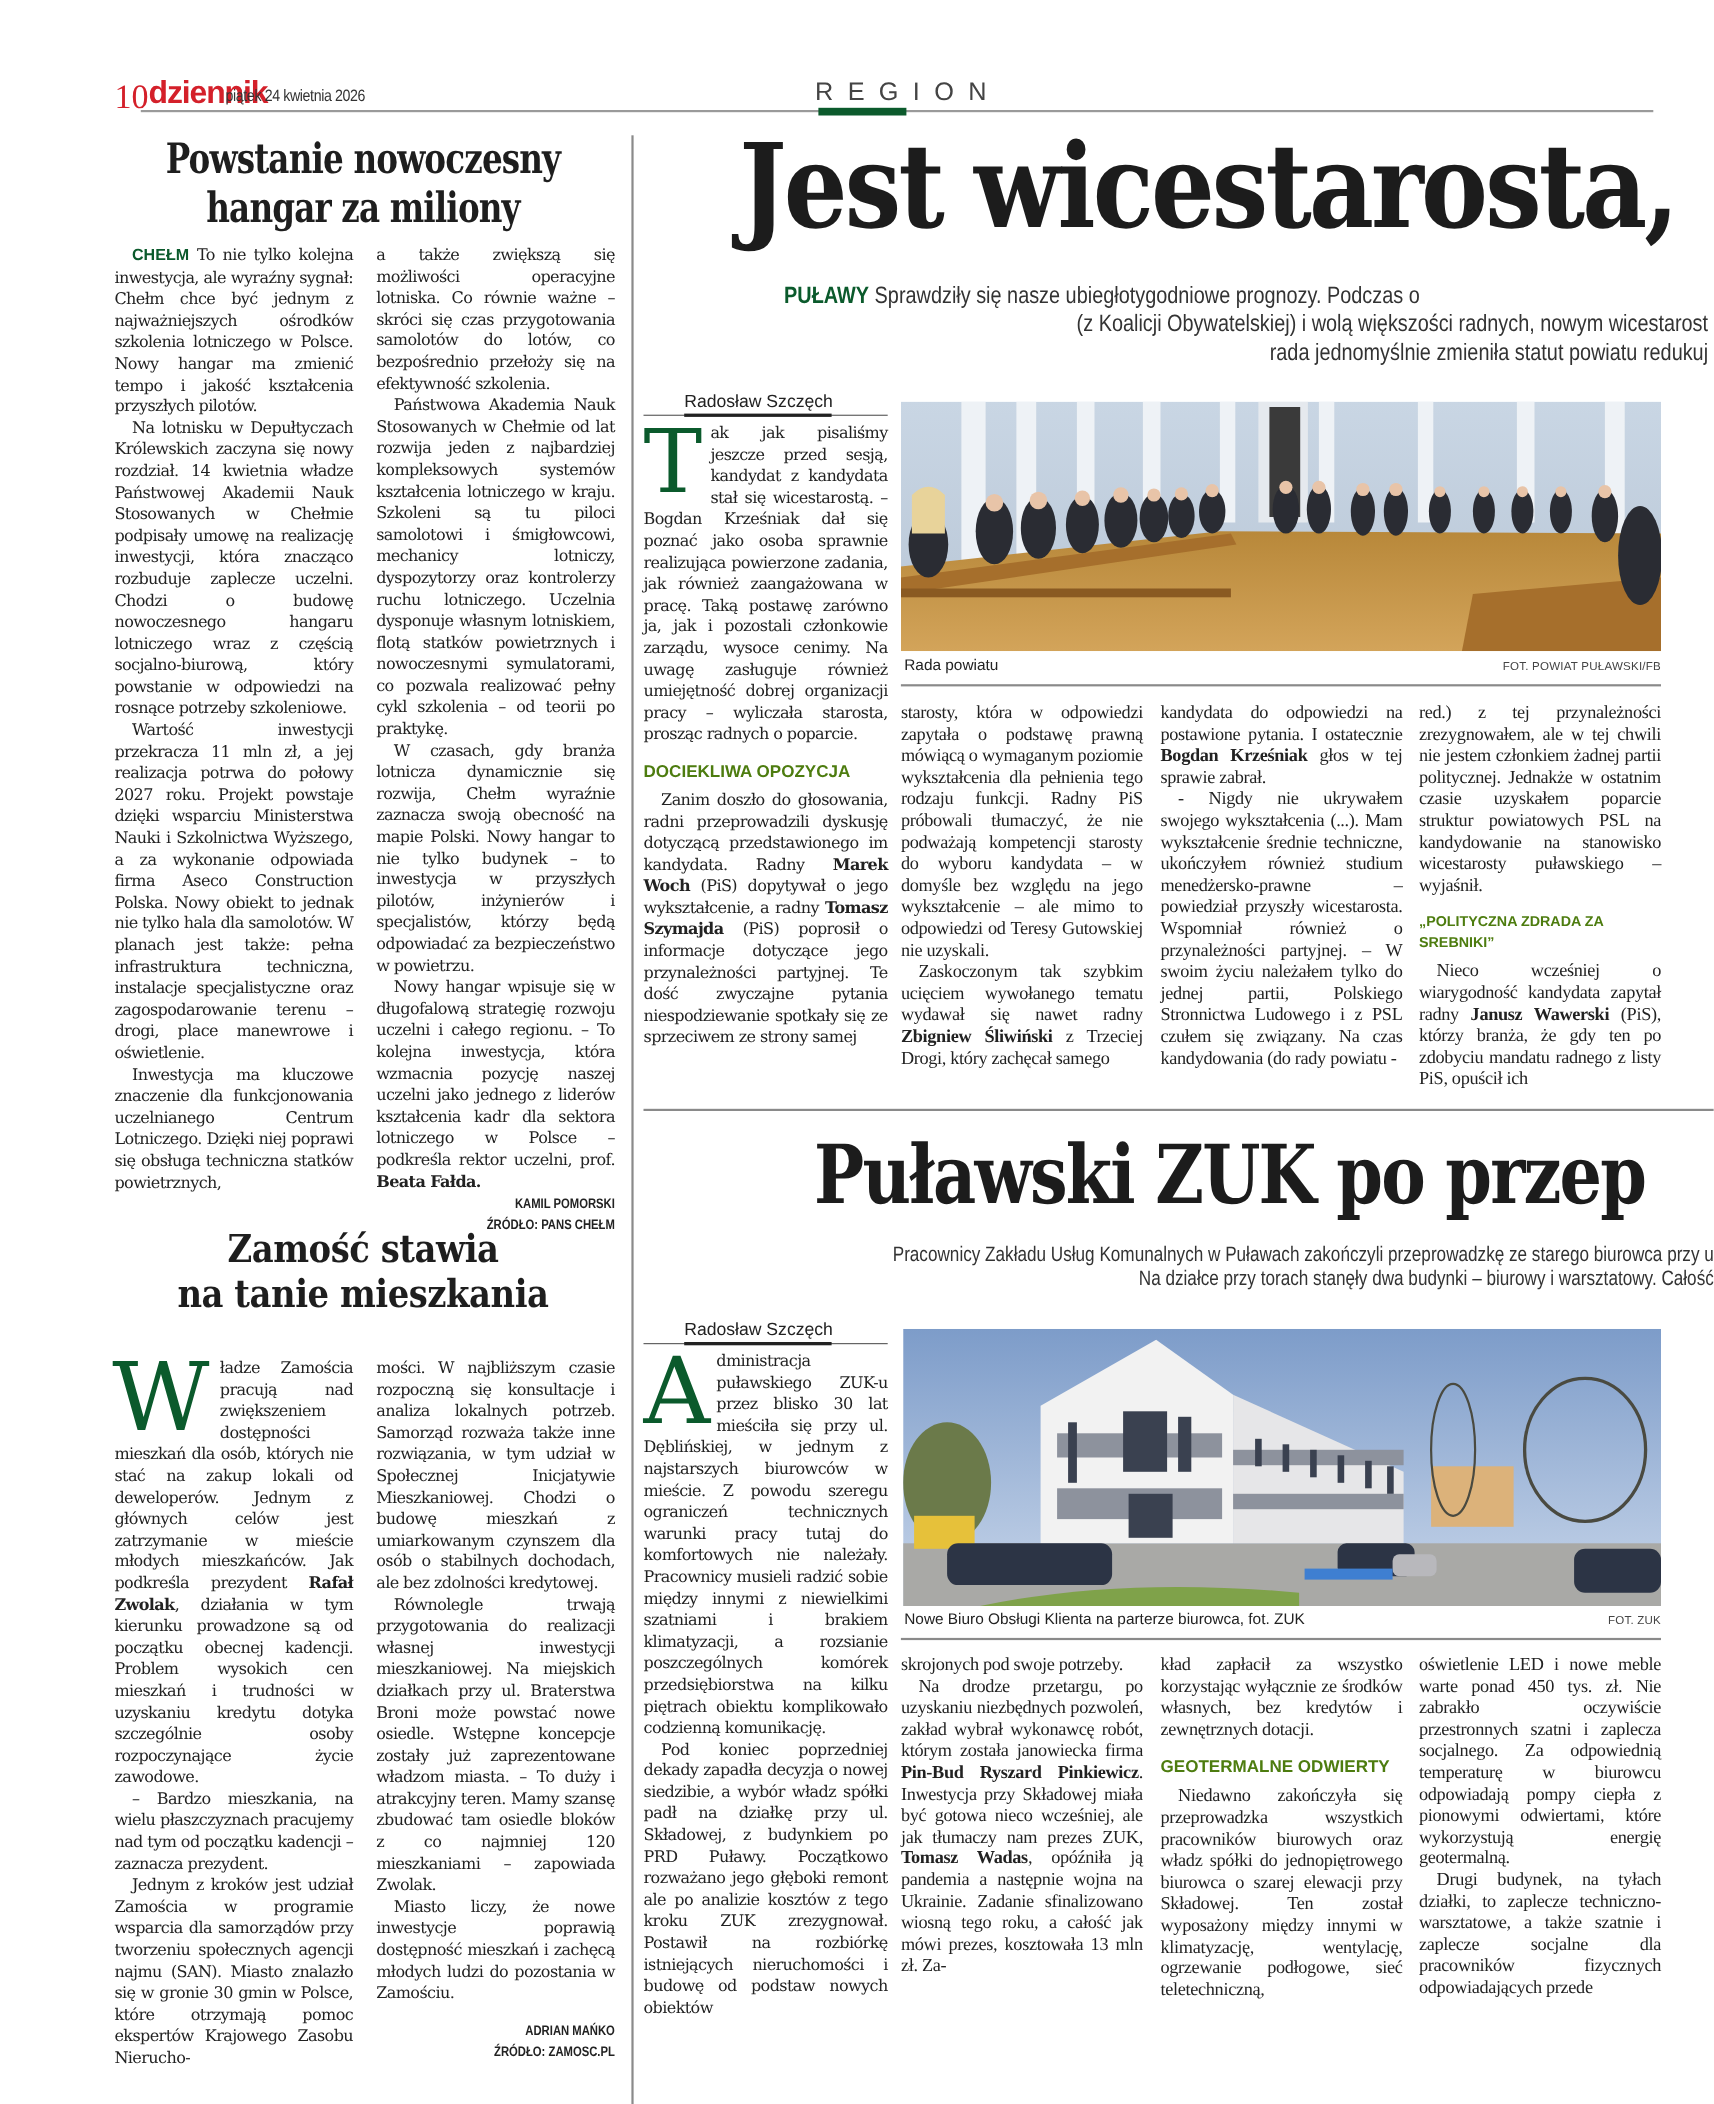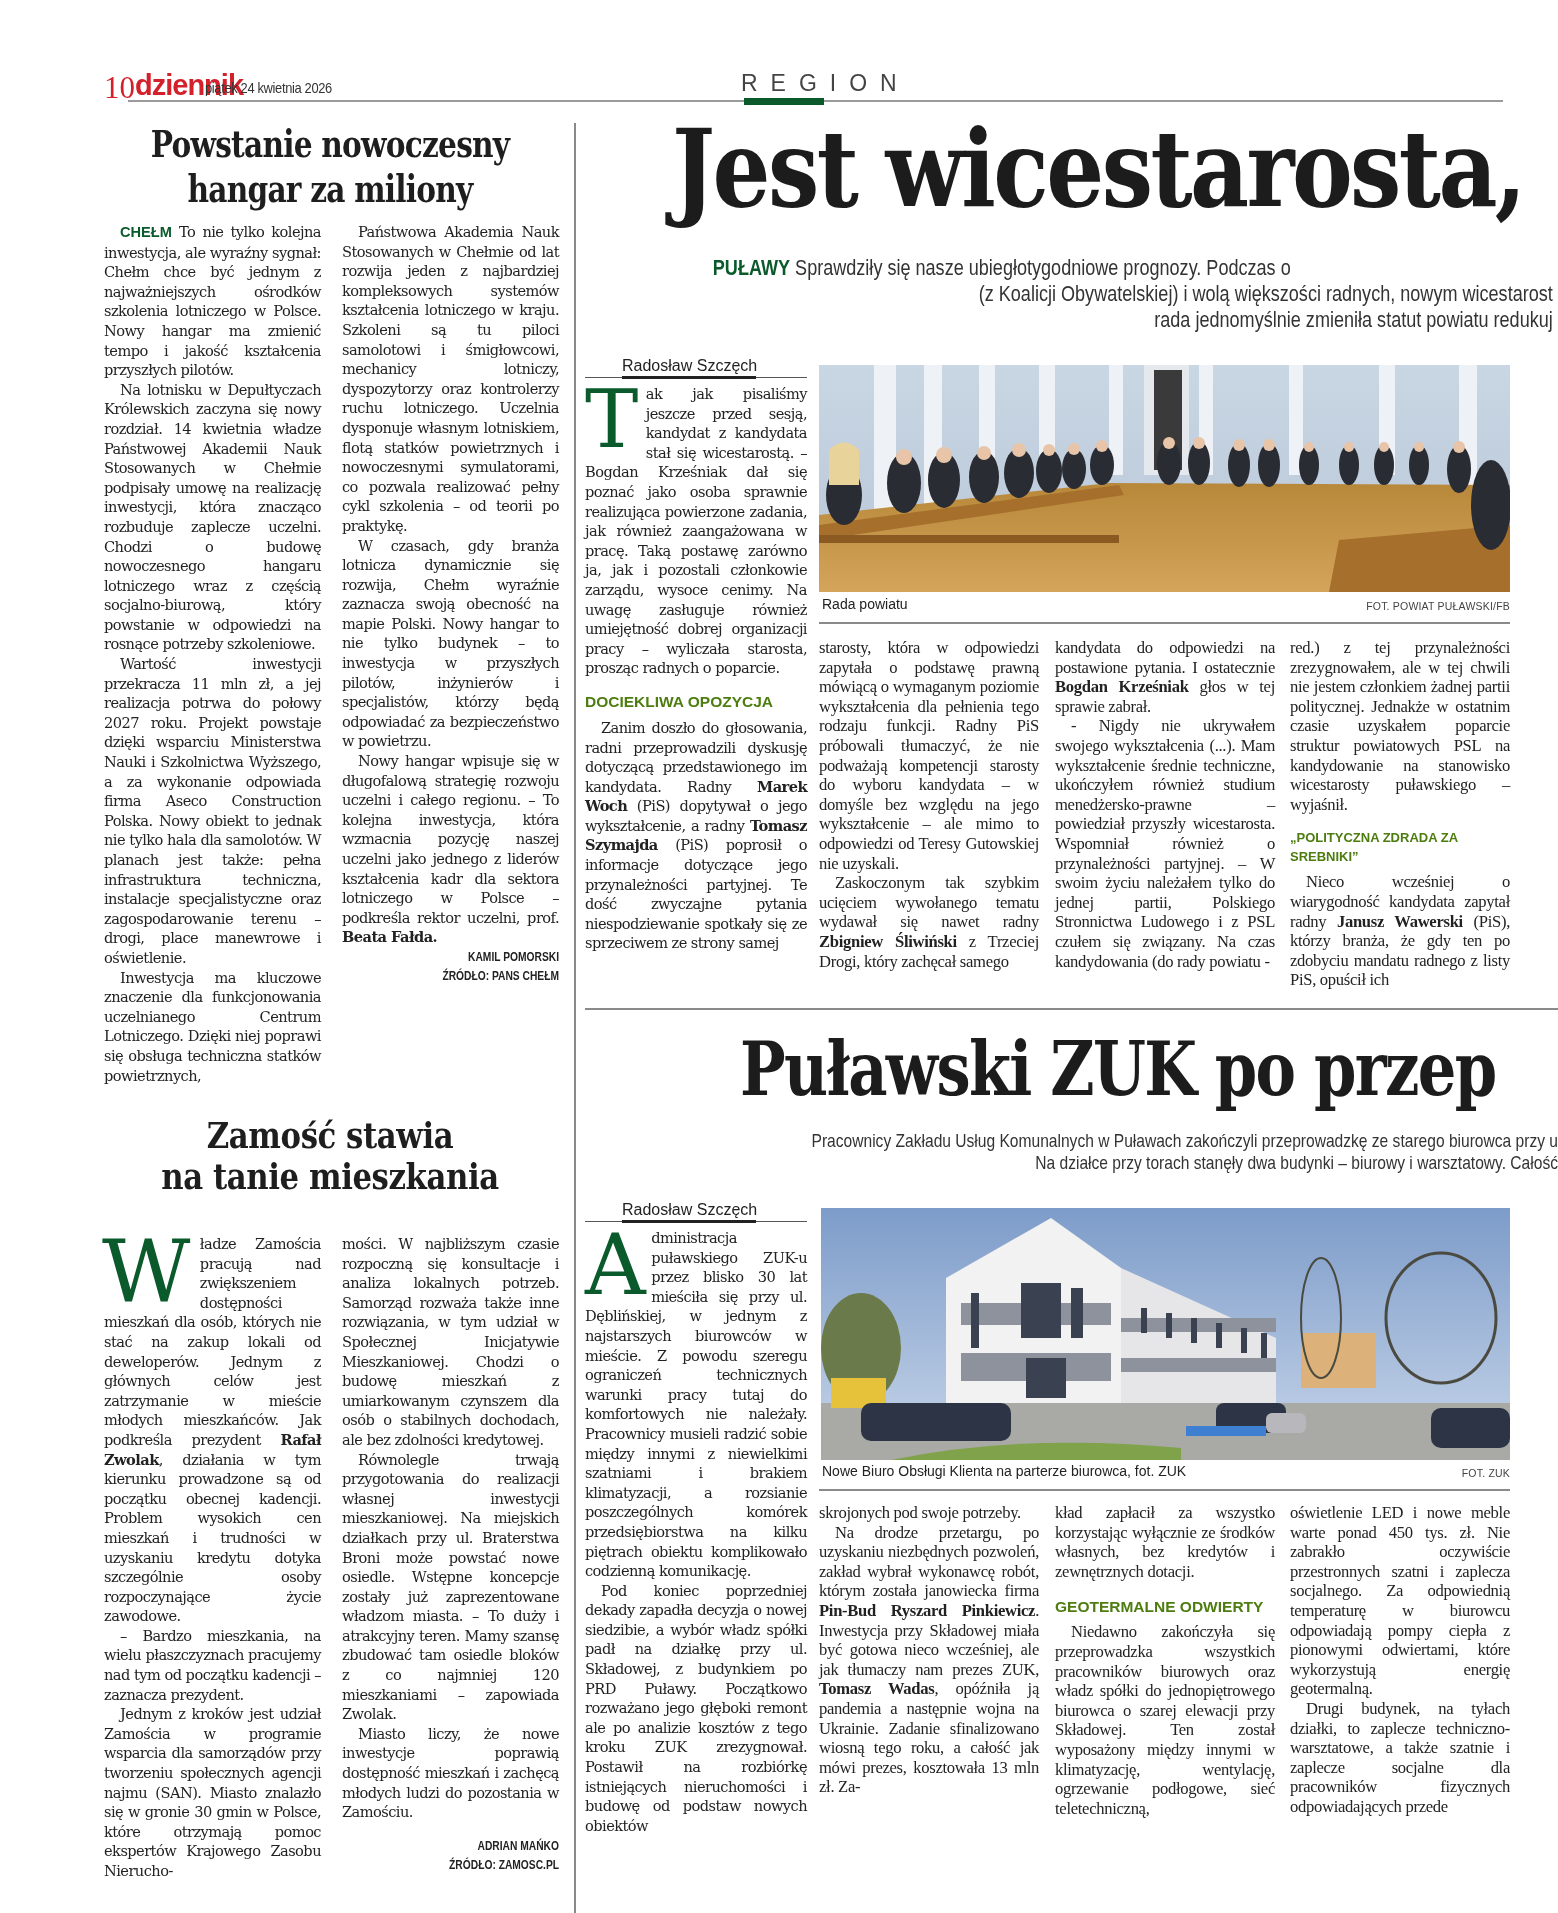--- a/index.html
+++ b/index.html
@@ -74,20 +74,21 @@
 </div>
 
 <div class="col" style="left:104px; top:222px; width:217px;">
   <p><span class="lead">CHEŁM</span> <span>To nie tylko kolejna inwestycja, ale wyraźny sygnał: Chełm chce być jednym z najważniejszych ośrodków szkolenia lotniczego w Polsce. Nowy hangar ma zmienić tempo i jakość kształcenia przyszłych pilotów.</span></p>
   <p>Na lotnisku w Depułtyczach Królewskich zaczyna się nowy rozdział. 14 kwietnia władze Państwowej Akademii Nauk Stosowanych w Chełmie podpisały umowę na realizację inwestycji, która znacząco rozbuduje zaplecze uczelni. Chodzi o budowę nowoczesnego hangaru lotniczego wraz z częścią socjalno-biurową, który powstanie w odpowiedzi na rosnące potrzeby szkoleniowe.</p>
   <p>Wartość inwestycji przekracza 11 mln zł, a jej realizacja potrwa do połowy 2027 roku. Projekt powstaje dzięki wsparciu Ministerstwa Nauki i Szkolnictwa Wyższego, a za wykonanie odpowiada firma Aseco Construction Polska. Nowy obiekt to jednak nie tylko hala dla samolotów. W planach jest także: pełna infrastruktura techniczna, instalacje specjalistyczne oraz zagospodarowanie terenu – drogi, place manewrowe i oświetlenie.</p>
   <p>Inwestycja ma kluczowe znaczenie dla funkcjonowania uczelnianego Centrum Lotniczego. Dzięki niej poprawi się obsługa techniczna statków powietrznych,</p>
 </div>
 
 <div class="col" style="left:342px; top:222px; width:217px;">
+  <p class="noind">a także zwiększą się możliwości operacyjne lotniska. Co równie ważne – skróci się czas przygotowania samolotów do lotów, co bezpośrednio przełoży się na efektywność szkolenia.</p>
   <p>Państwowa Akademia Nauk Stosowanych w Chełmie od lat rozwija jeden z najbardziej kompleksowych systemów kształcenia lotniczego w kraju. Szkoleni są tu piloci samolotowi i śmigłowcowi, mechanicy lotniczy, dyspozytorzy oraz kontrolerzy ruchu lotniczego. Uczelnia dysponuje własnym lotniskiem, flotą statków powietrznych i nowoczesnymi symulatorami, co pozwala realizować pełny cykl szkolenia – od teorii po praktykę.</p>
   <p>W czasach, gdy branża lotnicza dynamicznie się rozwija, Chełm wyraźnie zaznacza swoją obecność na mapie Polski. Nowy hangar to nie tylko budynek – to inwestycja w przyszłych pilotów, inżynierów i specjalistów, którzy będą odpowiadać za bezpieczeństwo w powietrzu.</p>
   <p><span>Nowy hangar wpisuje się w długofalową strategię rozwoju uczelni i całego regionu. – To kolejna inwestycja, która wzmacnia pozycję naszej uczelni jako jednego z liderów kształcenia kadr dla sektora lotniczego w Polsce – podkreśla rektor uczelni, prof. </span><b>Beata Fałda.</b></p>
   <div class="byline-sm">KAMIL POMORSKI</div>
   <div class="byline-sm" style="line-height:18px;">ŹRÓDŁO: PANS CHEŁM</div>
 </div>
 
 <div class="abs h-left a2">
   <div>Zamość stawia</div>
   <div>na tanie mieszkania</div>

